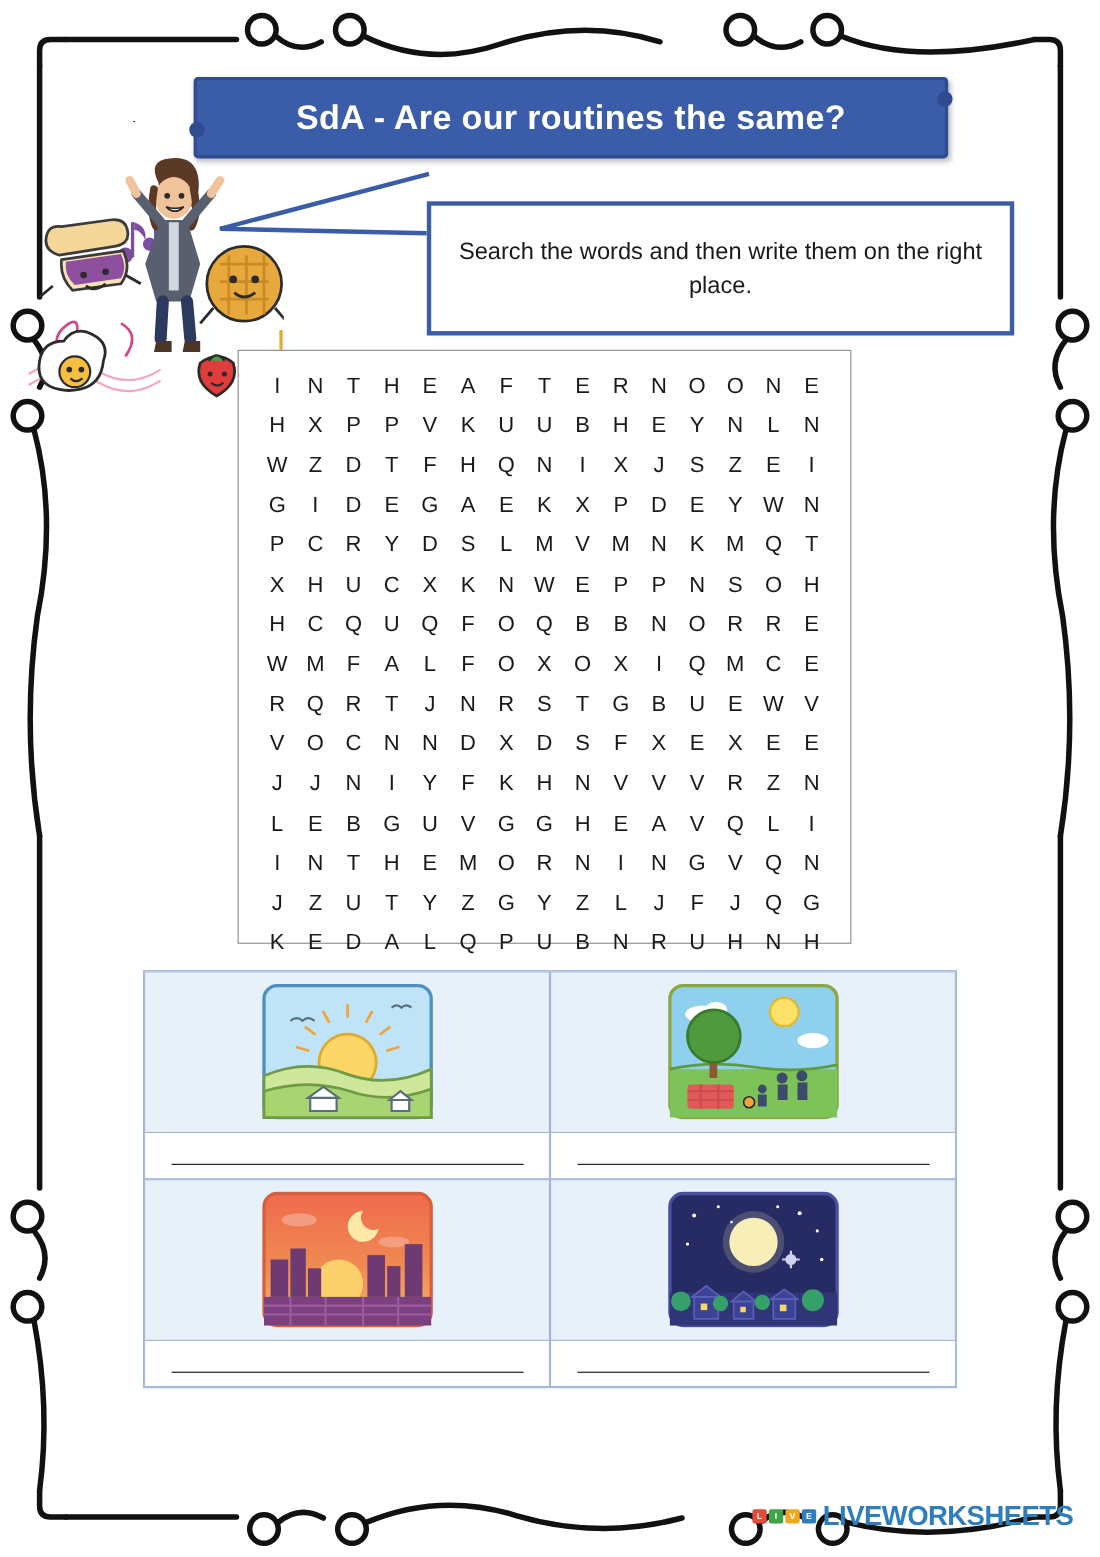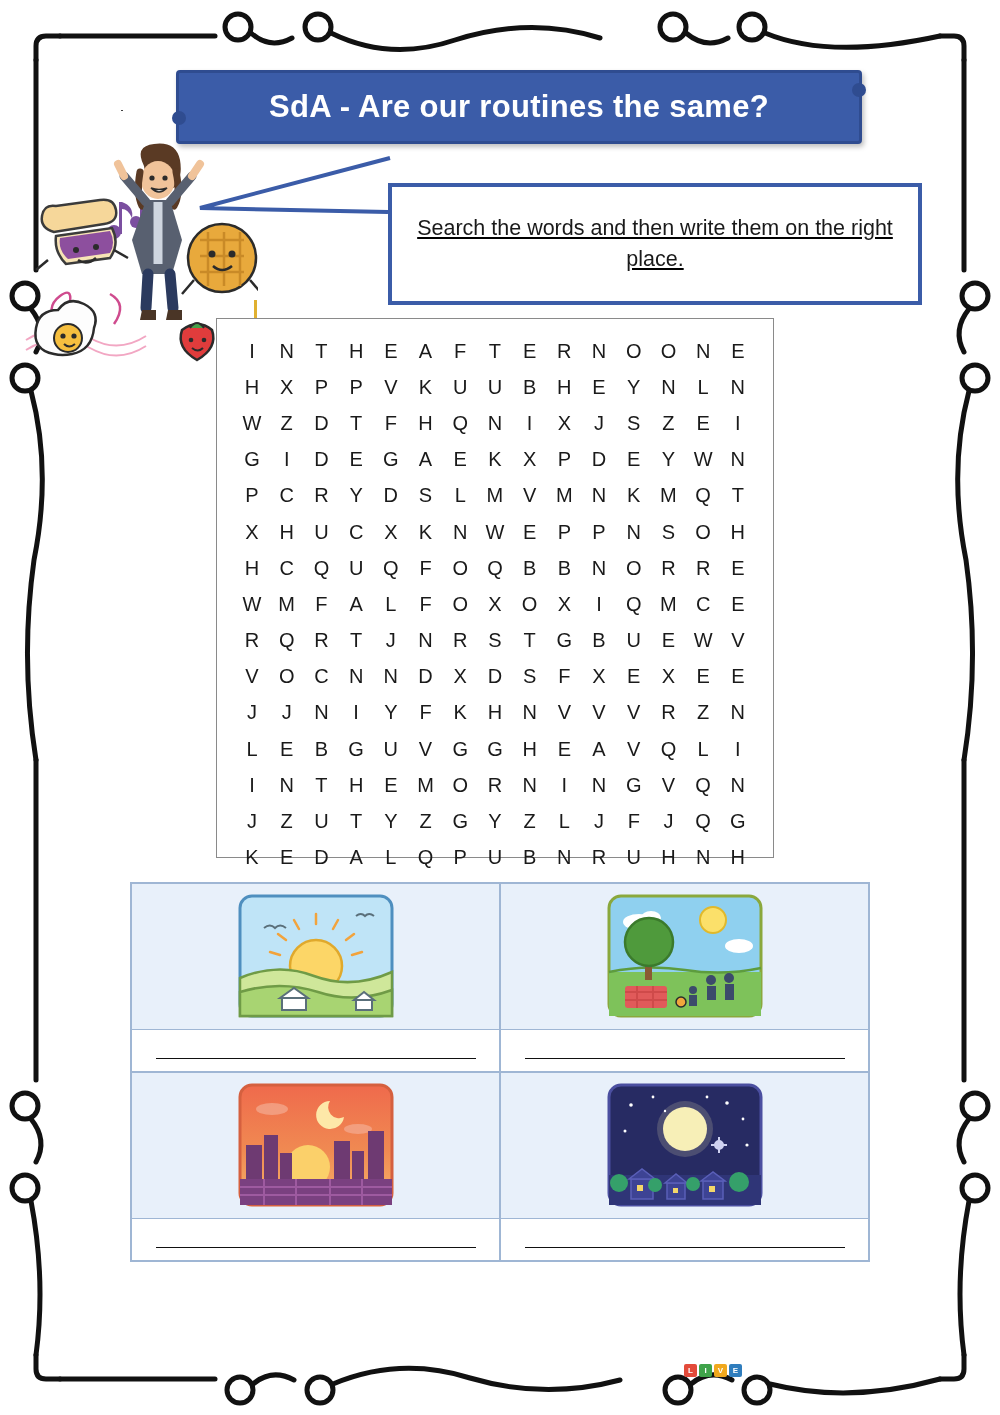--- a/index.html
+++ b/index.html
@@ -46,21 +46,20 @@
 
   
   .bubble {
     position: absolute;
     left: 388px; top: 183px;
     width: 534px; height: 122px;
     background: #ffffff;
     border: 4px solid #3b5ca8;
     display: flex; align-items: center; justify-content: center;
     text-align: center;
-    text-decoration: underline;
   }
   .bubble-text {
     font-size: 21.5px;
     color: #1a1a1a;
     line-height: 1.45;
     padding: 0 22px;
   }
   .bubble-tail {
     position: absolute;
     left: 192px; top: 150px;
@@ -718,13 +717,14 @@
 
 </div>
 
 <div class="footer">
   <div class="lw-blocks" id="lwblocks">
       <div class="lw-blk" style="background: rgb(227, 74, 58);">L</div>
       <div class="lw-blk" style="background: rgb(63, 163, 74);">I</div>
       <div class="lw-blk" style="background: rgb(240, 168, 30);">V</div>
       <div class="lw-blk" style="background: rgb(47, 125, 189);">E</div>
     </div>
+  <div class="lw-text">LIVEWORKSHEETS</div>
 </div>
 
 </body></html>

